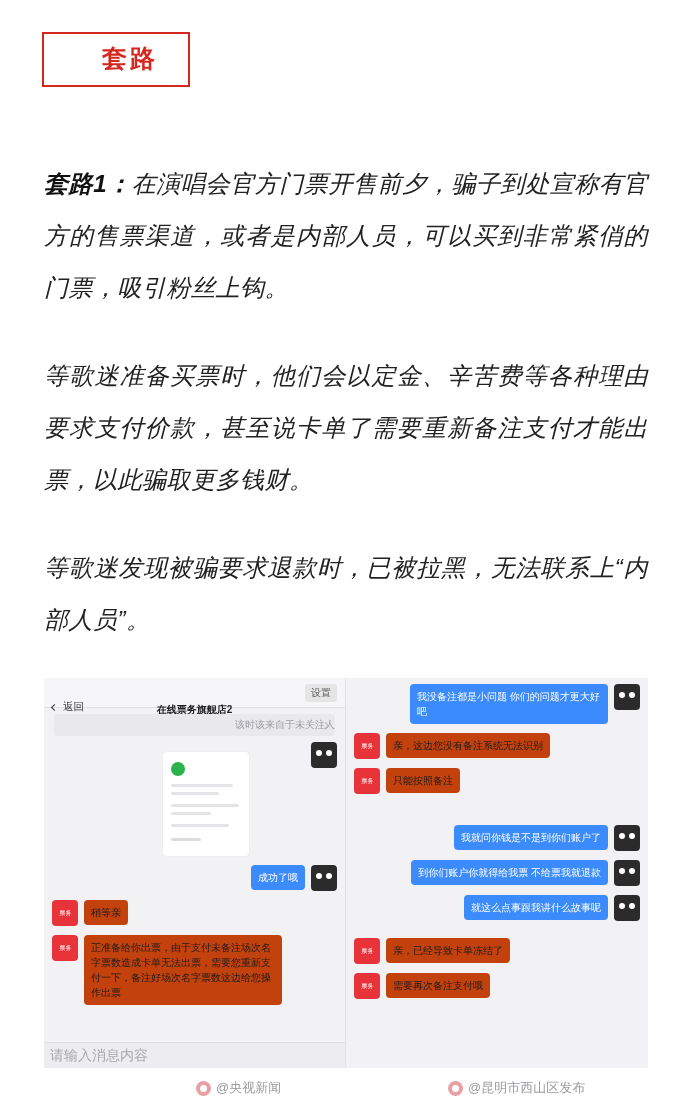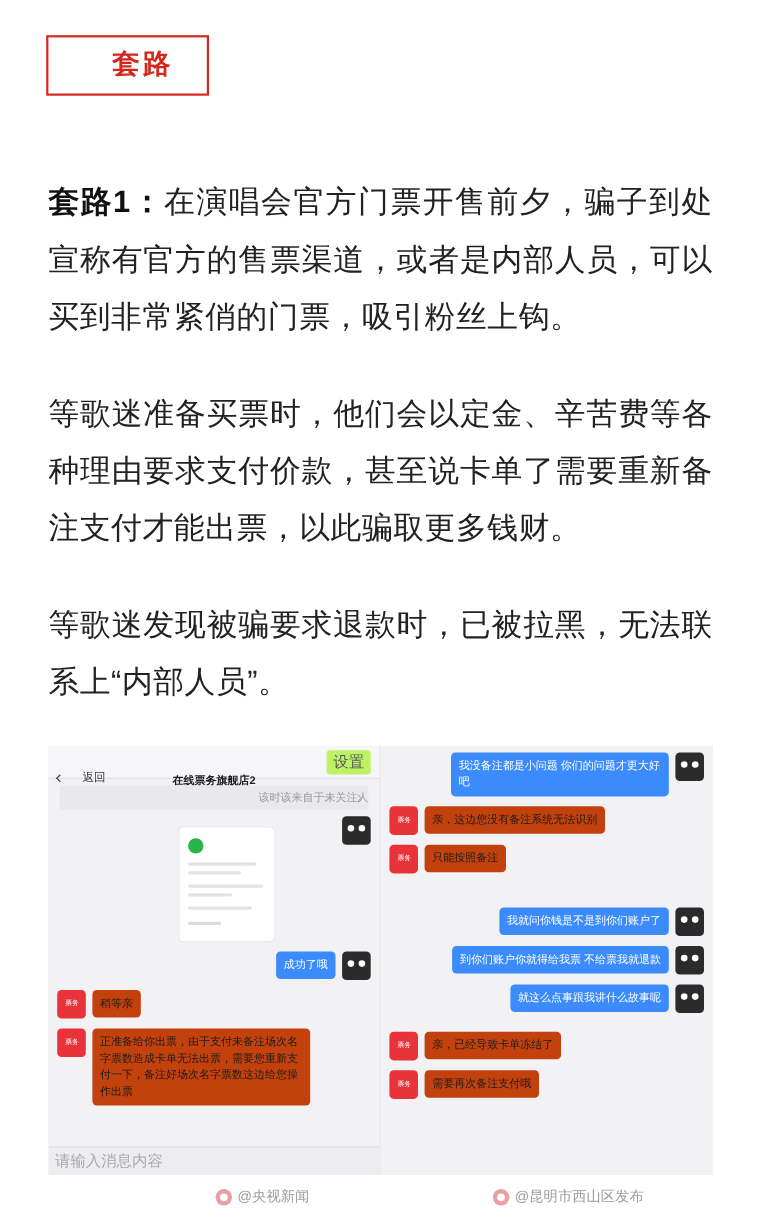--- a/index.html
+++ b/index.html
@@ -38,26 +38,27 @@
   }
 
   
   .body {
     position: absolute;
     left: 44px;
     top: 158px;
     width: 604px;
   }
   .para {
-    font-size: 28px;
+    font-size: 24px;
     line-height: 52px;
     color: #222222;
     letter-spacing: 0.5px;
     text-align: justify;
     margin-bottom: 36px;
+    font-style: italic;
   }
   .para.tight { margin-bottom: 32px; }
   .para b { font-weight: bold; color: #111111; }
 
   
   .shot {
     position: absolute;
     left: 44px;
     top: 678px;
     width: 604px;
@@ -88,44 +89,44 @@
     display: flex;
     align-items: center;
     padding: 0 8px;
     position: relative;
   }
   .ph-back {
     font-size: 10.5px;
     color: #3a3a3c;
     display: flex;
     align-items: center;
-    gap: 18px;
+    gap: 6px;
     margin-top: 29px;
   }
   .chev-left {
     display: inline-block;
     width: 5px; height: 5px;
     border-left: 1.4px solid #3a3a3c;
     border-bottom: 1.4px solid #3a3a3c;
     transform: rotate(45deg);
   }
   .ph-title {
     position: absolute;
     left: 0; right: 0;
     text-align: center;
     font-size: 10px;
     font-weight: bold;
     color: #1d1d1f;
     margin-top: 35px;
   }
   .ph-setting {
     margin-left: auto;
-    font-size: 14px;
+    font-size: 10px;
     color: #5a5a5c;
-    background: #bef264;
+    background: #e5e5e5;
     padding: 2px 6px;
     border-radius: 3px;
   }
 
   
   .notice {
     margin: 6px 10px 0 10px;
     height: 22px;
     background: #e9e9ed;
     border-radius: 3px;

